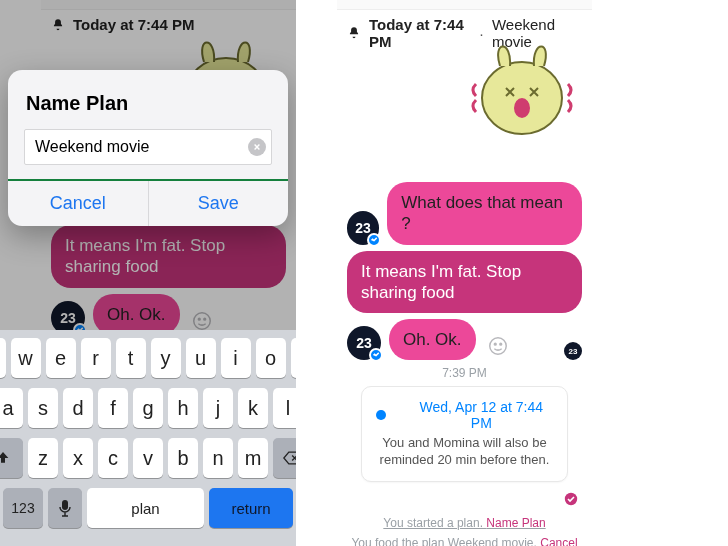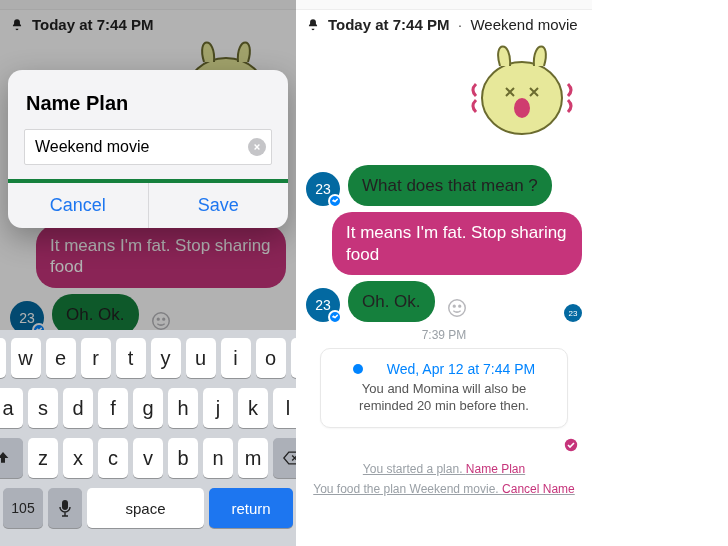--- a/index.html
+++ b/index.html
@@ -1,76 +1,76 @@
 <!DOCTYPE html>
 <html><head>
 <meta charset="utf-8">
 <style>
   * { box-sizing: border-box; margin: 0; padding: 0; }
   html, body { width: 728px; height: 546px; font-family: -apple-system, "Helvetica Neue", Arial, sans-serif; overflow: hidden; }
   .wrap { display: flex; width: 728px; height: 546px; }
-  .pane { width: 296px; height: 546px; position: relative; overflow: hidden; background: #fff; }
+  .pane { width: 296px; height: 546px; position: relative; overflow: hidden; background: #fff; padding-left: 41px; }
   .pane.left { background: #fff; }
   .dim { position: absolute; inset: 0; background: rgba(0,0,0,0.30); z-index: 5; }
   
   .status { height: 10px; background: #fafafa; border-bottom: 1px solid #eee; }
   
   .chathead { display: flex; align-items: center; gap: 8px; padding: 6px 10px; font-size: 15px; font-weight: 600; color: #222; }
   .bell { width: 14px; height: 14px; position: relative; display:inline-block;}
   .bell svg { width: 14px; height: 14px; }
   
   .sticker { position: absolute; right: 10px; top: 30px; width: 120px; height: 110px; }
   .sticker svg { width: 100%; height: 100%; }
   
-  .avatar { width: 34px; height: 34px; border-radius: 50%; background:#0369a1; color:#fff; display:flex; align-items:center; justify-content:center; font-weight:400; font-size:14px; position:relative;}
+  .avatar { width: 34px; height: 34px; border-radius: 50%; background:#0f172a; color:#fff; display:flex; align-items:center; justify-content:center; font-weight:700; font-size:14px; position:relative;}
   .avatar .msgr { position:absolute; bottom:-2px; right:-2px; width:14px; height:14px; border-radius:50%; background:#0084ff; border:2px solid #fff; display:flex; align-items:center; justify-content:center;}
   .avatar .msgr svg { width:8px; height:8px; }
   .avatar.small { width:18px; height:18px; font-size:8px; }
   
   .row { display:flex; align-items:flex-end; gap:8px; margin: 6px 10px; }
   .row.right { justify-content:flex-end; }
   .bubble { max-width: 250px; padding: 10px 14px; border-radius: 20px; font-size: 17px; line-height:1.25; }
-  .bubble.grey { background: #15803d; color:#222; }
+  .bubble.grey { background: #ec4899; color:#222; }
   .bubble.pink { background: #c6347b; color:#fff; }
   .emoji-btn { width:28px; height:28px; display:inline-flex; align-items:center; justify-content:center; color:#9aa0a6;}
   .emoji-btn svg { width:22px; height:22px; }
   .timestamp { text-align:center; font-size:12px; color:#9aa0a6; margin: 4px 0 6px; }
   
   .reminder { margin: 4px 24px 10px; background:#fff; border:1px solid #e8e8e8; border-radius:10px; padding:12px 14px; text-align:center; box-shadow:0 1px 2px rgba(0,0,0,0.04);}
   .reminder .title { color:#0084ff; font-size:14px; font-weight:500; display:flex; align-items:center; justify-content:center; gap:24px;}
   .reminder .title .dot { width:10px; height:10px; border-radius:50%; background:#0084ff; }
   .reminder .body { color:#555; font-size:13px; margin-top:4px; line-height:1.3;}
   .reminder-check { text-align:right; margin-right:14px; }
   .reminder-check svg { width:14px; height:14px; }
   
   .sysline { text-align:center; font-size:12px; color:#9aa0a6; margin:6px 0;text-decoration:underline; }
   .sysline .lnk { color:#c6347b; font-weight:500; }
   
   .alert { position:absolute; top:70px; left:50%; transform:translateX(-50%); width:280px; background:#f4f4f6; border-radius:14px; padding:18px 16px 0; z-index:10; box-shadow:0 10px 30px rgba(0,0,0,0.3);}
   .alert h2 { font-size:20px; text-align:left; padding:4px 2px 14px; font-weight:600;}
   .alert .inputwrap { position:relative; }
   .alert input { width:100%; padding:8px 30px 8px 10px; font-size:16px; border:1px solid #d6d6d8; border-radius:2px; background:#fff; caret-color:#1d76f0;}
   .alert .clearbtn { position:absolute; right:6px; top:50%; transform:translateY(-50%); width:18px; height:18px; border-radius:50%; background:#c5c5c8; color:#fff; display:flex; align-items:center; justify-content:center; font-size:12px;}
-  .alert .btns { display:flex; border-top:4px solid #15803d; margin: 14px -16px 0;}
+  .alert .btns { display:flex; border-top:2px solid #15803d; margin: 14px -16px 0;}
   .alert .btns > div { flex:1; padding:12px 0; text-align:center; font-size:18px; color:#1d76f0;}
   .alert .btns > div:first-child { border-right:1px solid #d8d8db;}
   .alert .btns .save { font-weight:400; }
   
   .kbd { position:absolute; bottom:0; left:0; right:0; height:216px; background:#d1d4d9; z-index:20; padding:8px 3px 4px; }
   .kbd .krow { display:flex; justify-content:center; gap:5px; margin-bottom:10px;}
   .kbd .key { background:#fff; border-radius:5px; height:40px; display:flex; align-items:center; justify-content:center; font-size:20px; color:#222; box-shadow:0 1px 0 rgba(0,0,0,0.3); flex:1; }
   .kbd .krow.r1 .key { flex:0 0 30px; }
   .kbd .krow.r2 { padding: 0 16px; }
   .kbd .krow.r2 .key { flex:0 0 30px; }
   .kbd .krow.r3 .key { flex:0 0 30px; }
   .kbd .krow.r3 .mod { flex: 0 0 40px; background:#acb0b8; }
   .kbd .krow.r4 .mod { background:#acb0b8; flex:0 0 40px; font-size:14px;}
   .kbd .krow.r4 .mic { flex:0 0 34px; background:#acb0b8;}
   .kbd .krow.r4 .space { flex:1; font-size:15px;}
-  .kbd .krow.r4 .ret { flex:0 0 84px; background:#1d76f0; color:#ffffff; font-size:15px;}
+  .kbd .krow.r4 .ret { flex:0 0 84px; background:#1d76f0; color:#0f172a; font-size:15px;}
   .gap { height: 50px; }
 </style>
 </head>
 <body>
 
 <div class="wrap">
 
   <div class="pane left">
 
     <div>
@@ -178,28 +178,28 @@
         <div class="key">n</div>
         <div class="key">m</div>
         <div class="key mod">
             <svg width="20" height="16" viewBox="0 0 24 18">
               <path fill="none" stroke="#222" stroke-width="1.6" d="M7 2h14a2 2 0 0 1 2 2v10a2 2 0 0 1-2 2H7l-6-7z"></path>
               <path stroke="#222" stroke-width="1.6" d="M11 6l6 6M17 6l-6 6"></path>
             </svg>
           </div>
       </div>
       <div class="krow r4">
-        <div class="key mod">105</div>
+        <div class="key mod">123</div>
         <div class="key mic">
             <svg width="14" height="18" viewBox="0 0 14 18">
               <rect x="4" y="1" width="6" height="10" rx="3" fill="#222"></rect>
               <path d="M2 8a5 5 0 0 0 10 0M7 13v4M4 17h6" stroke="#222" stroke-width="1.4" fill="none"></path>
             </svg>
           </div>
-        <div class="key space">space</div>
+        <div class="key space">plan</div>
         <div class="key ret">return</div>
       </div>
     </div>
   </div>
 
   <div class="pane">
     <div class="status"></div>
     <div class="chathead">
       <span class="bell">
         <svg viewBox="0 0 24 24">

